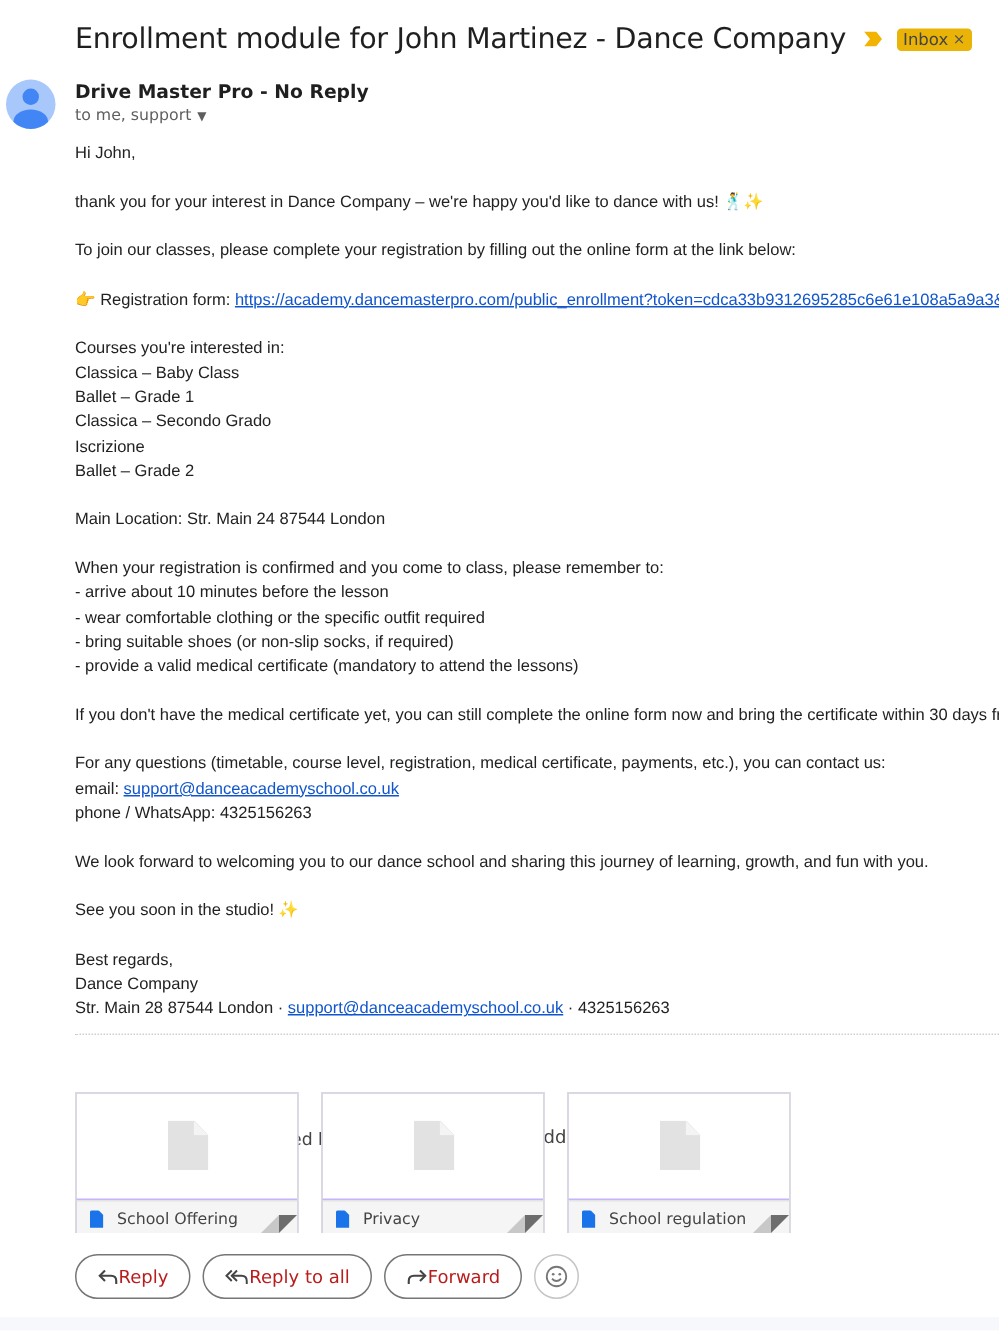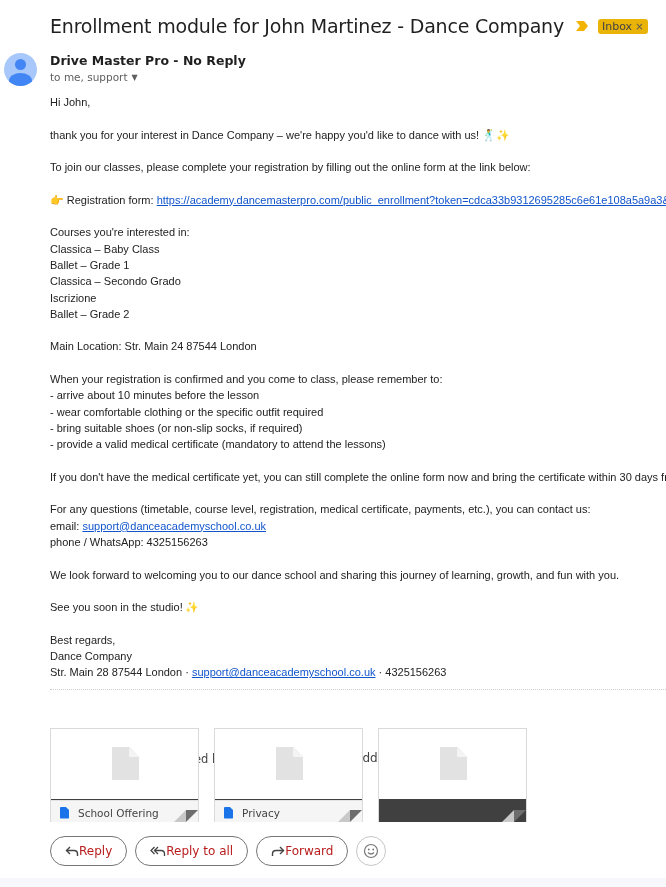--- a/index.html
+++ b/index.html
@@ -29,21 +29,21 @@
 
   .attach-divider { position: absolute; left: 50px; right: 0; top: 689px; border-top: 1px dotted #cfcfcf; }
   .attach-header { position: absolute; left: 53px; top: 700px; height: 18px; display: flex; align-items: flex-end; font-family: "DejaVu Sans", sans-serif; font-size: 11.5px; color: #444; white-space: nowrap; margin-top: 48px; }
   .attach-header .count { font-weight: bold; color: #222; }
   .attach-header .dot { margin: 0 6px; color: #666; }
   .attach-header .info { display: inline-block; width: 11px; height: 11px; border: 1px solid #777; border-radius: 50%; font-size: 8px; line-height: 9px; text-align: center; margin-left: 4px; color: #777; }
   .attach-header .dl { margin-left: 20px; cursor: pointer; display: inline-flex; }
   .attach-header .drive { margin-left: 22px; display: inline-flex; align-items: center; gap: 4px; cursor: pointer; color: #444; font-size: 12px; }
 
   .cards { position: absolute; left: 50px; top: 728px; display: flex; gap: 15px; }
-  .card { width: 149px; height: 95px; border: 1px solid #dadada; position: relative; background: #404040; cursor: pointer; overflow: hidden; }
+  .card { width: 149px; height: 95px; border: 1px solid #dadada; position: relative; background: #c4b5fd; cursor: pointer; overflow: hidden; }
   .card .preview { height: 70px; position: relative; background: #fff; }
   .card .preview .page { position: absolute; left: 61px; top: 18px; width: 27px; height: 33px; background: #e2e2e2; clip-path: polygon(0 0, 65% 0, 100% 30%, 100% 100%, 0 100%); }
   .card .preview .page-fold { position: absolute; left: 78px; top: 18px; width: 10px; height: 10px; background: #f4f4f4; clip-path: polygon(0 0, 100% 100%, 0 100%); }
   .card .footer { position: absolute; left: 0; right: 0; top: 71px; height: 24px; background: #f5f5f5; border-top: 1px solid #e3e3e3; display: flex; align-items: center; padding-left: 9px; font-family: "DejaVu Sans", sans-serif; font-size: 10.5px; color: #444; }
   .card .footer .docicon { width: 9px; height: 12px; background: #1a73e8; margin-right: 9px; clip-path: polygon(0 0, 60% 0, 100% 30%, 100% 100%, 0 100%); border-radius: 1px; }
   .card .corner { position: absolute; right: 0; bottom: 0; width: 26px; height: 12px; }
 
   .bottom-band { position: absolute; left: 0; right: 0; top: 822px; height: 65px; background: #fff; }
   .bottom-strip { position: absolute; left: 0; right: 0; top: 878px; height: 9px; background: #f6f8fc; }
   .actions { position: absolute; left: 50px; top: 836px; display: flex; gap: 8px; align-items: center; }
@@ -165,20 +165,24 @@
     <svg class="corner" viewBox="0 0 26 12">
         <path d="M2 12 L14 0 V12 Z" fill="#c8c8c8"></path>
         <path d="M14 0 H26 L14 12 Z" fill="#6d6d6d"></path>
       </svg>
   </div>
   <div class="card">
     <div class="preview">
       <div class="page"></div>
       <div class="page-fold"></div>
     </div>
+    <div class="footer">
+      <span class="docicon"></span>
+      <span>School regulation</span>
+    </div>
     <svg class="corner" viewBox="0 0 26 12">
         <path d="M2 12 L14 0 V12 Z" fill="#c8c8c8"></path>
         <path d="M14 0 H26 L14 12 Z" fill="#6d6d6d"></path>
       </svg>
   </div>
 </div>
 
 <div class="bottom-band"></div>
 <div class="bottom-strip"></div>
 <div class="actions">

